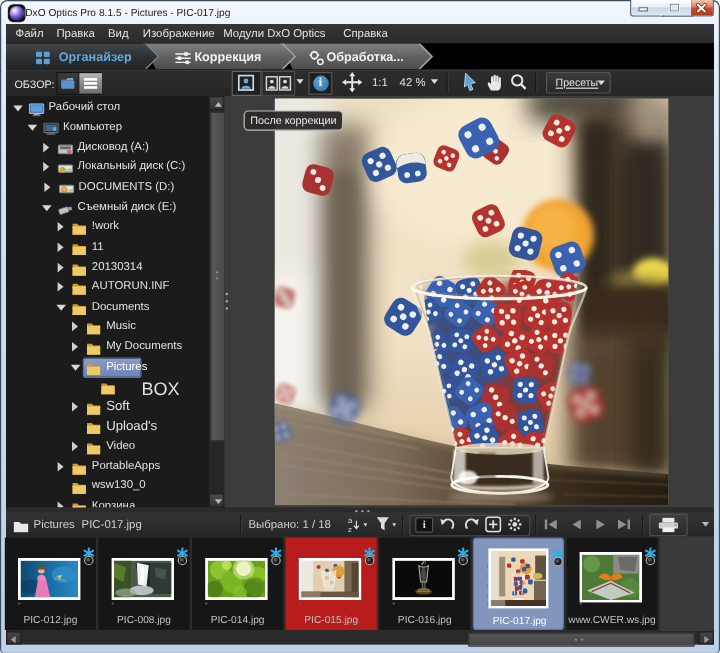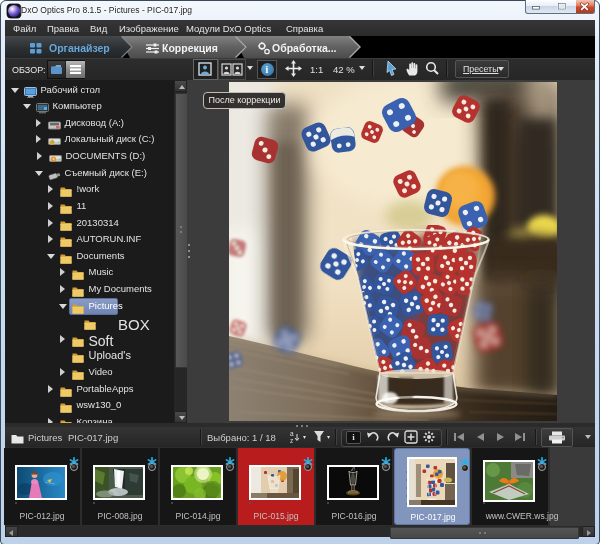--- a/index.html
+++ b/index.html
@@ -353,21 +353,21 @@
         <span class="abs" style="left:113px;top:2px;font-size:15px;color:#e2e2e2;">BOX</span>
       </div>
   <div class="abs" style="left:0;top:250.8px;width:174px;height:17px;">
         <div class="abs" style="left:55px;top:4px;width:0;height:0;border-top:4px solid transparent;border-bottom:4px solid transparent;border-left:5px solid #cfcfcf;"></div>
         <div class="abs" style="left:67px;top:2px;"><svg width="12" height="11" viewBox="0 0 12 11">
             <path d="M0.5,1.5 L4.5,1.5 L5.8,3 L11.5,3 L11.5,10.5 L0.5,10.5 Z" fill="#cf9c32"></path>
             <path d="M0.5,3.6 L11.5,3.6 L11.5,10.5 L0.5,10.5 Z" fill="#ecc258"></path>
             <path d="M0.5,4.2 L11.5,4.2 L11.5,5 L0.5,5 Z" fill="#f3da8a"></path>
             <path d="M1.2,4.2 L10.8,4.2 L11.5,10.5 L0.5,10.5 Z" fill="#edc967"></path>
           </svg></div>
-        <span class="abs" style="left:83.5px;top:2px;font-size:14px;color:#e2e2e2;">Soft</span>
+        <span class="abs" style="left:83.5px;top:2px;font-size:11px;color:#e2e2e2;">Soft</span>
       </div>
   <div class="abs" style="left:0;top:267.4px;width:174px;height:17px;">
         <div class="abs" style="left:67px;top:2px;"><svg width="12" height="11" viewBox="0 0 12 11">
             <path d="M0.5,1.5 L4.5,1.5 L5.8,3 L11.5,3 L11.5,10.5 L0.5,10.5 Z" fill="#cf9c32"></path>
             <path d="M0.5,3.6 L11.5,3.6 L11.5,10.5 L0.5,10.5 Z" fill="#ecc258"></path>
             <path d="M0.5,4.2 L11.5,4.2 L11.5,5 L0.5,5 Z" fill="#f3da8a"></path>
             <path d="M1.2,4.2 L10.8,4.2 L11.5,10.5 L0.5,10.5 Z" fill="#edc967"></path>
           </svg></div>
         <span class="abs" style="left:83.5px;top:2px;font-size:11px;color:#e2e2e2;">Upload's</span>
       </div>
@@ -964,21 +964,21 @@
         <div class="abs" style="left:65px;top:4.5px;"><svg width="10" height="10" viewBox="0 0 13 13">
             <g fill="#2ab0e8">
               <rect x="5.4" y="0" width="2.2" height="13" rx="1"></rect>
               <rect x="5.4" y="0" width="2.2" height="13" rx="1" transform="rotate(60 6.5 6.5)"></rect>
               <rect x="5.4" y="0" width="2.2" height="13" rx="1" transform="rotate(-60 6.5 6.5)"></rect>
             </g>
           </svg></div>
         <div class="abs" style="left:65.5px;top:14.5px;width:8px;height:8px;border-radius:50%;background:#1c1c1c;border:1.2px solid #a8a8a8;box-sizing:border-box;">
           <div class="abs" style="left:1.8px;top:1.8px;width:2.4px;height:2.4px;border-radius:50%;background:#555;"></div>
         </div>
-        <div class="abs" style="left:0;top:63px;width:76px;text-align:center;font-size:8.5px;color:#c2c2c2;padding-left:12px;">www.CWER.ws.jpg</div>
+        <div class="abs" style="left:0;top:63px;width:76px;text-align:center;font-size:8.5px;color:#c2c2c2;">www.CWER.ws.jpg</div>
       </div>
   </div>
   <div id="hscroll" class="abs">
     <div class="abs" style="left:0;top:0;width:13px;height:11px;background:linear-gradient(180deg,#454545,#333);border:1px solid #222;box-sizing:border-box;">
         <div class="abs" style="left:3px;top:2.5px;width:0;height:0;border-top:3px solid transparent;border-bottom:3px solid transparent;border-right:4px solid #999;"></div>
       </div>
     <div class="abs" style="left:577px;top:0;width:13px;height:11px;background:linear-gradient(180deg,#454545,#333);border:1px solid #222;box-sizing:border-box;">
         <div class="abs" style="left:4px;top:2.5px;width:0;height:0;border-top:3px solid transparent;border-bottom:3px solid transparent;border-left:4px solid #999;"></div>
       </div>
     <div class="abs" style="left:385px;top:0.5px;width:187px;height:10px;background:linear-gradient(180deg,#555,#464646);border:1px solid #383838;border-radius:1px;">

